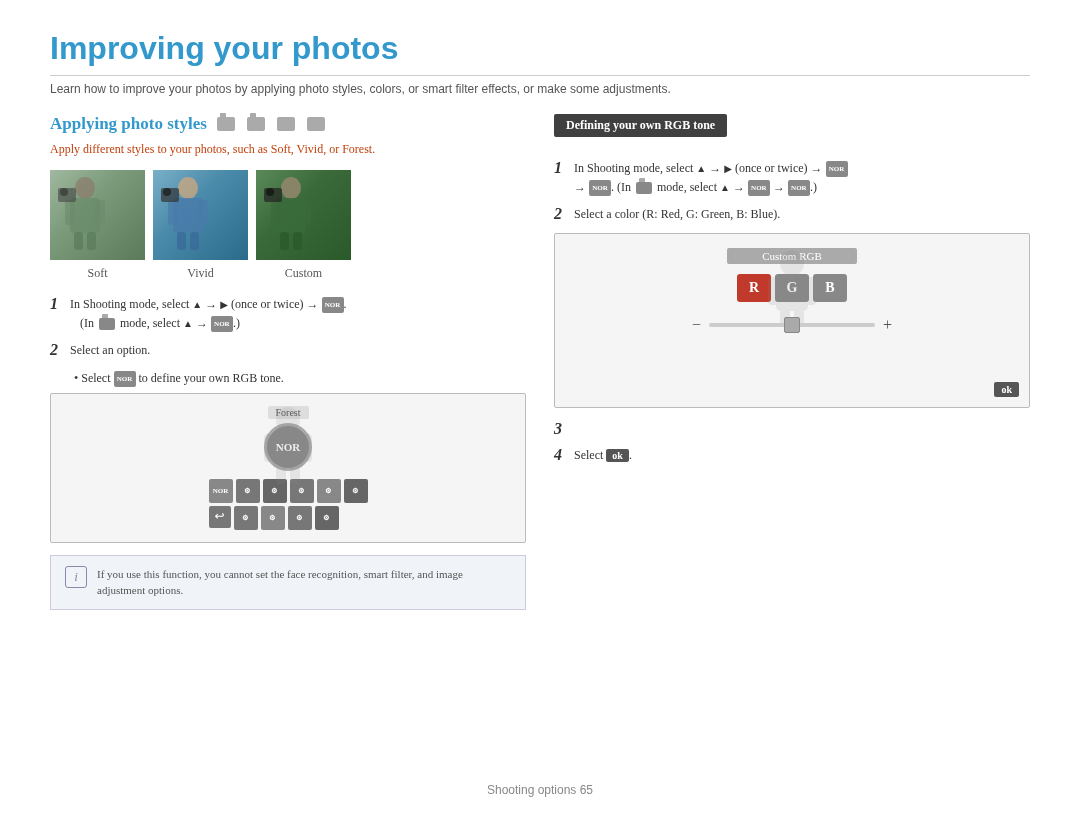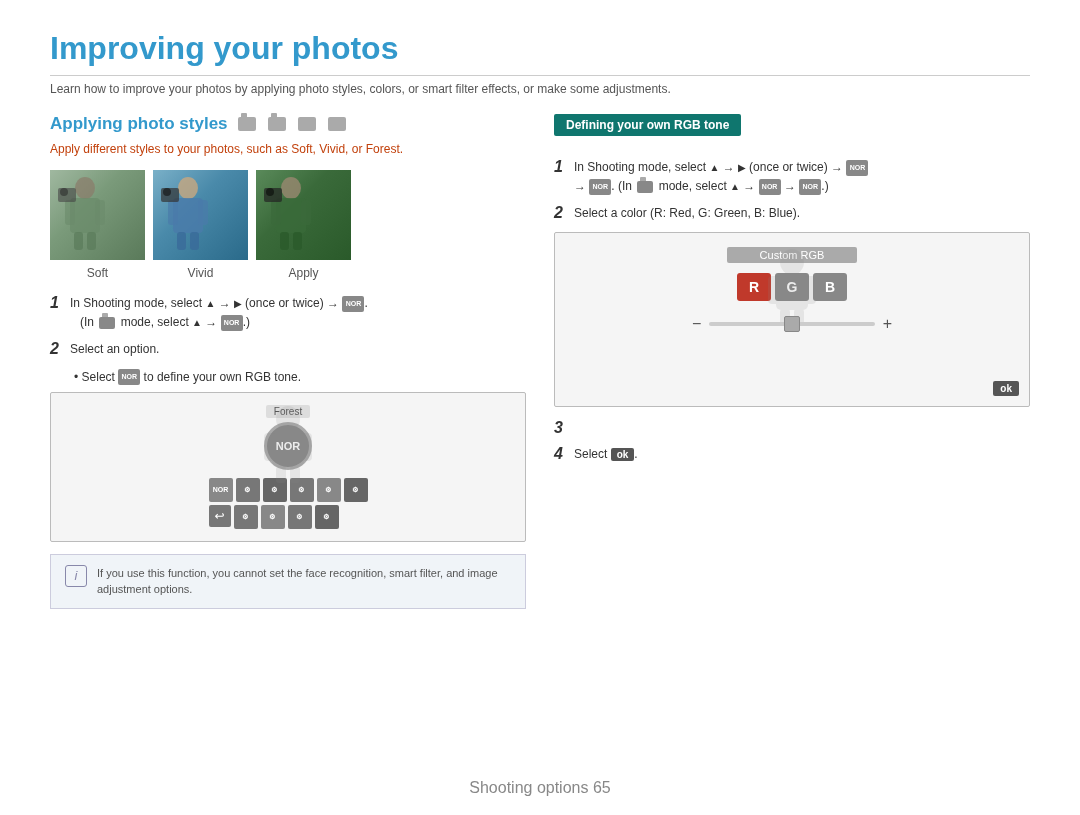--- a/index.html
+++ b/index.html
@@ -26,20 +26,21 @@
       padding-bottom: 8px;
     }
     .subtitle {
       font-size: 12px;
       color: #555;
       margin-bottom: 18px;
     }
     .two-col {
       display: flex;
       gap: 28px;
+      font-family: Liberation Serif, serif;
     }
     .left-col {
       flex: 1;
     }
     .right-col {
       flex: 1;
     }
     .section-title {
       font-size: 17px;
       color: #3399cc;
@@ -198,21 +199,21 @@
       border-radius: 3px;
       display: flex;
       align-items: center;
       justify-content: center;
       color: #88a;
       font-size: 13px;
       font-style: italic;
       flex-shrink: 0;
     }
     .rgb-section-title {
-      background: #0f766e;
+      background: #404040;
       color: #fff;
       font-size: 12px;
       font-weight: bold;
       padding: 4px 12px;
       border-radius: 2px;
       margin-bottom: 10px;
       display: inline-block;
     }
     .rgb-box {
       border: 1px solid #bbb;
@@ -292,21 +293,21 @@
       font-weight: bold;
       padding: 2px 7px;
       border-radius: 2px;
     }
     .page-footer {
       position: absolute;
       bottom: 18px;
       left: 0;
       right: 0;
       text-align: center;
-      font-size: 16px;
+      font-size: 12px;
       color: #888;
     }
     .icon-cam {
       display: inline-block;
       width: 18px;
       height: 14px;
       background: #aaa;
       border-radius: 2px;
       vertical-align: middle;
       position: relative;
@@ -398,21 +399,21 @@
             <rect x="37" y="62" width="9" height="18" rx="3" fill="#2a5a2a" opacity="0.8"></rect>
             <rect x="8" y="18" width="18" height="14" rx="2" fill="#222" opacity="0.7"></rect>
             <circle cx="14" cy="22" r="4" fill="#000" opacity="0.5"></circle>
           </svg>
         </div>
       </div>
 
       <div class="photo-labels">
         <div class="photo-label">Soft</div>
         <div class="photo-label">Vivid</div>
-        <div class="photo-label">Apply</div>
+        <div class="photo-label">Custom</div>
       </div>
 
       <div class="step">
         <span class="step-num" style="font-style:italic;">1</span>
         <span class="step-text">
           In Shooting mode, select <span style="font-size:10px;">▲</span> → <span style="font-size:10px;">▶</span> (once or twice) → <span class="nor-small">NOR</span>.
           <span class="indent">(In <span class="icon-cam" style="display:inline-block;width:16px;height:12px;background:#888;border-radius:2px;vertical-align:middle;"></span> mode, select <span style="font-size:10px;">▲</span> → <span class="nor-small">NOR</span>.)</span>
         </span>
       </div>
 

